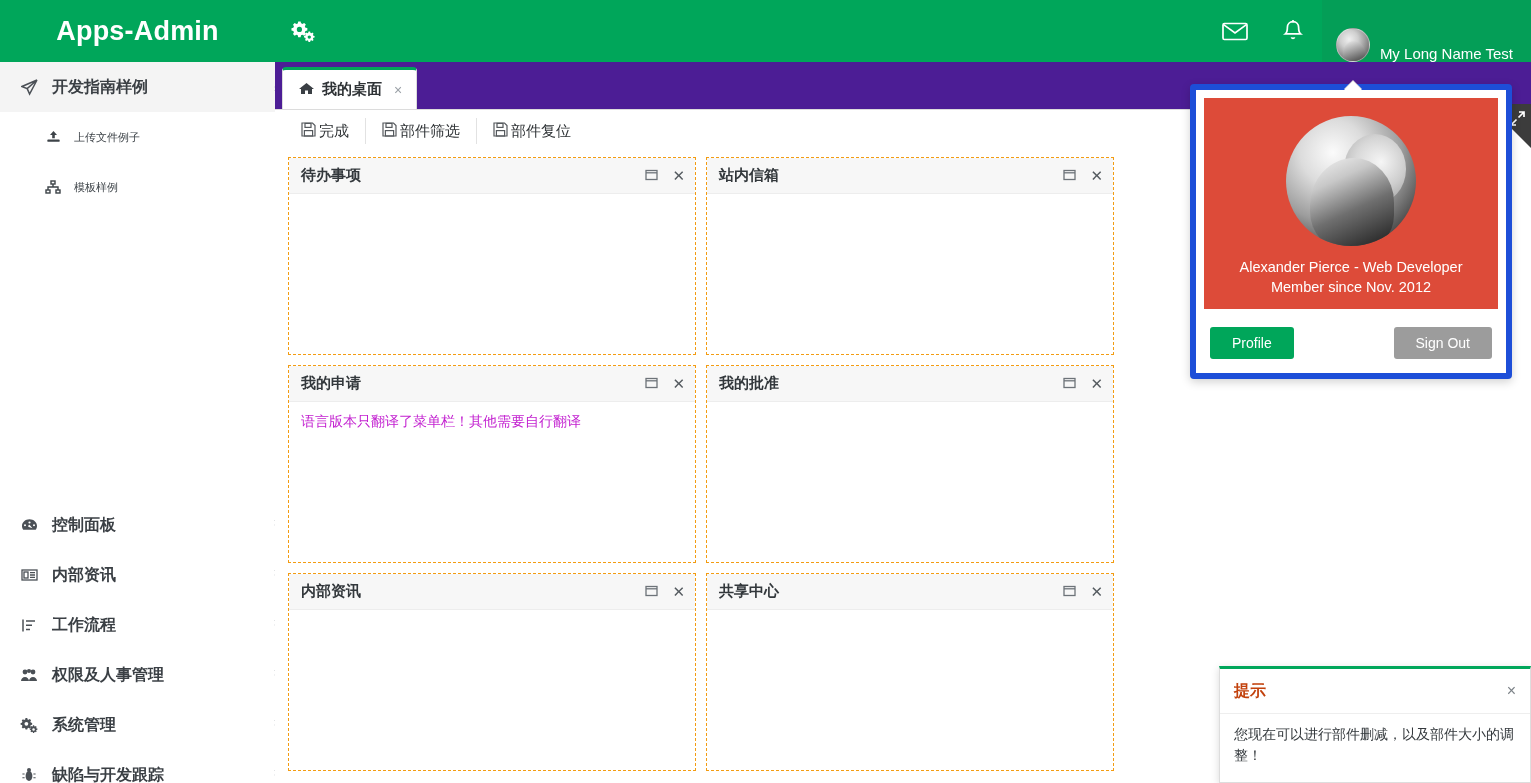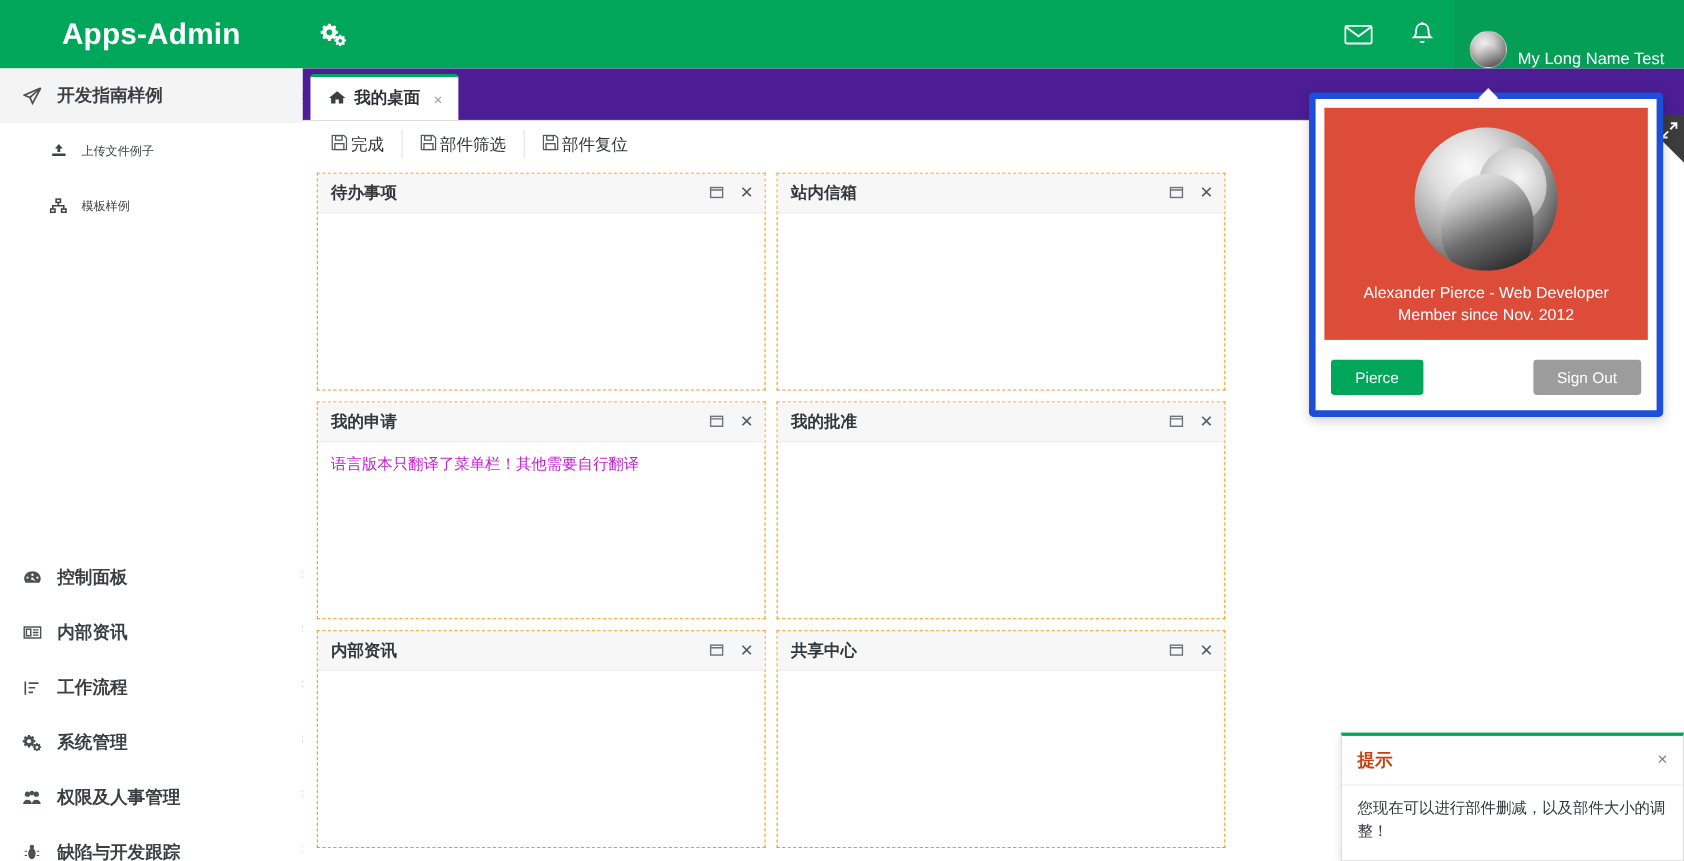--- a/index.html
+++ b/index.html
@@ -301,45 +301,45 @@
       <span>工作流程</span>
       <span class="chev">
         <svg width="15" height="13" viewBox="0 0 15 13" fill="none" stroke="#8a9199" stroke-width="1.6">
           <path d="M2 2l5.5 5L13 2M2 6.5l5.5 5L13 6.5"></path>
         </svg>
       </span>
     </div>
 
     <div class="side-group-head">
       <span class="side-ico">
+        <svg width="18" height="15" viewBox="0 0 18 15" fill="#4b5056">
+          <circle cx="5" cy="4" r="2.4"></circle>
+            <circle cx="13" cy="4" r="2.4"></circle>
+            <circle cx="9" cy="3" r="2.1"></circle>
+          <path d="M1 13c0-2.3 1.8-4 4-4s4 1.7 4 4H1zm8 0c0-2.3 1.8-4 4-4s4 1.7 4 4H9z"></path>
+        </svg>
+      </span>
+      <span>权限及人事管理</span>
+      <span class="chev">
+        <svg width="15" height="13" viewBox="0 0 15 13" fill="none" stroke="#8a9199" stroke-width="1.6">
+          <path d="M2 2l5.5 5L13 2M2 6.5l5.5 5L13 6.5"></path>
+        </svg>
+      </span>
+    </div>
+
+    <div class="side-group-head">
+      <span class="side-ico">
         <svg width="18" height="16" viewBox="0 0 24 22" fill="#4b5056">
           <path d="M9.6 1.4l.45 1.9c.5.14.97.34 1.4.6l1.68-1 1.7 1.7-1 1.67c.26.43.46.9.6 1.4l1.9.45v2.4l-1.9.45c-.14.5-.34.97-.6 1.4l1 1.68-1.7 1.7-1.68-1c-.43.26-.9.46-1.4.6l-.45 1.9H7.2l-.45-1.9c-.5-.14-.97-.34-1.4-.6l-1.68 1-1.7-1.7 1-1.68c-.26-.43-.46-.9-.6-1.4L.47 10.6V8.2l1.9-.45c.14-.5.34-.97.6-1.4l-1-1.67 1.7-1.7 1.68 1c.43-.26.9-.46 1.4-.6l.45-1.9h2.4z"></path>
           <circle cx="8.4" cy="9.4" r="2.6" fill="#fff"></circle>
           <path d="M19.1 11.5l.3 1.26c.33.1.64.23.93.4l1.1-.66 1.13 1.13-.66 1.1c.17.29.3.6.4.93l1.26.3v1.6l-1.26.3c-.1.33-.23.64-.4.93l.66 1.1-1.13 1.13-1.1-.66c-.29.17-.6.3-.93.4l-.3 1.26h-1.6l-.3-1.26a4.6 4.6 0 0 1-.93-.4l-1.1.66-1.13-1.13.66-1.1a4.6 4.6 0 0 1-.4-.93l-1.26-.3v-1.6l1.26-.3c.1-.33.23-.64.4-.93l-.66-1.1 1.13-1.13 1.1.66c.29-.17.6-.3.93-.4l.3-1.26h1.6z"></path>
           <circle cx="18.3" cy="17.1" r="1.7" fill="#fff"></circle>
         </svg>
       </span>
       <span>系统管理</span>
-      <span class="chev">
-        <svg width="15" height="13" viewBox="0 0 15 13" fill="none" stroke="#8a9199" stroke-width="1.6">
-          <path d="M2 2l5.5 5L13 2M2 6.5l5.5 5L13 6.5"></path>
-        </svg>
-      </span>
-    </div>
-
-    <div class="side-group-head">
-      <span class="side-ico">
-        <svg width="18" height="15" viewBox="0 0 18 15" fill="#4b5056">
-          <circle cx="5" cy="4" r="2.4"></circle>
-            <circle cx="13" cy="4" r="2.4"></circle>
-            <circle cx="9" cy="3" r="2.1"></circle>
-          <path d="M1 13c0-2.3 1.8-4 4-4s4 1.7 4 4H1zm8 0c0-2.3 1.8-4 4-4s4 1.7 4 4H9z"></path>
-        </svg>
-      </span>
-      <span>权限及人事管理</span>
       <span class="chev">
         <svg width="15" height="13" viewBox="0 0 15 13" fill="none" stroke="#8a9199" stroke-width="1.6">
           <path d="M2 2l5.5 5L13 2M2 6.5l5.5 5L13 6.5"></path>
         </svg>
       </span>
     </div>
 
     <div class="side-group-head">
       <span class="side-ico">
         <svg width="16" height="16" viewBox="0 0 16 16" fill="#4b5056">
@@ -517,21 +517,21 @@
       </svg>
     </div>
   </div>
 
   <div class="profile-pop">
     <div class="pp-top">
       <div class="pp-avatar"></div>
       <div class="pp-caption">Alexander Pierce - Web Developer Member since Nov. 2012</div>
     </div>
     <div class="pp-actions">
-      <button class="btn-profile">Pierce</button>
+      <button class="btn-profile">Profile</button>
       <button class="btn-signout">Sign Out</button>
     </div>
   </div>
 
   <div class="toast">
     <div class="toast-head">
       <span class="toast-title">提示</span>
       <span class="toast-close">×</span>
     </div>
     <div class="toast-body">您现在可以进行部件删减，以及部件大小的调整！</div>

